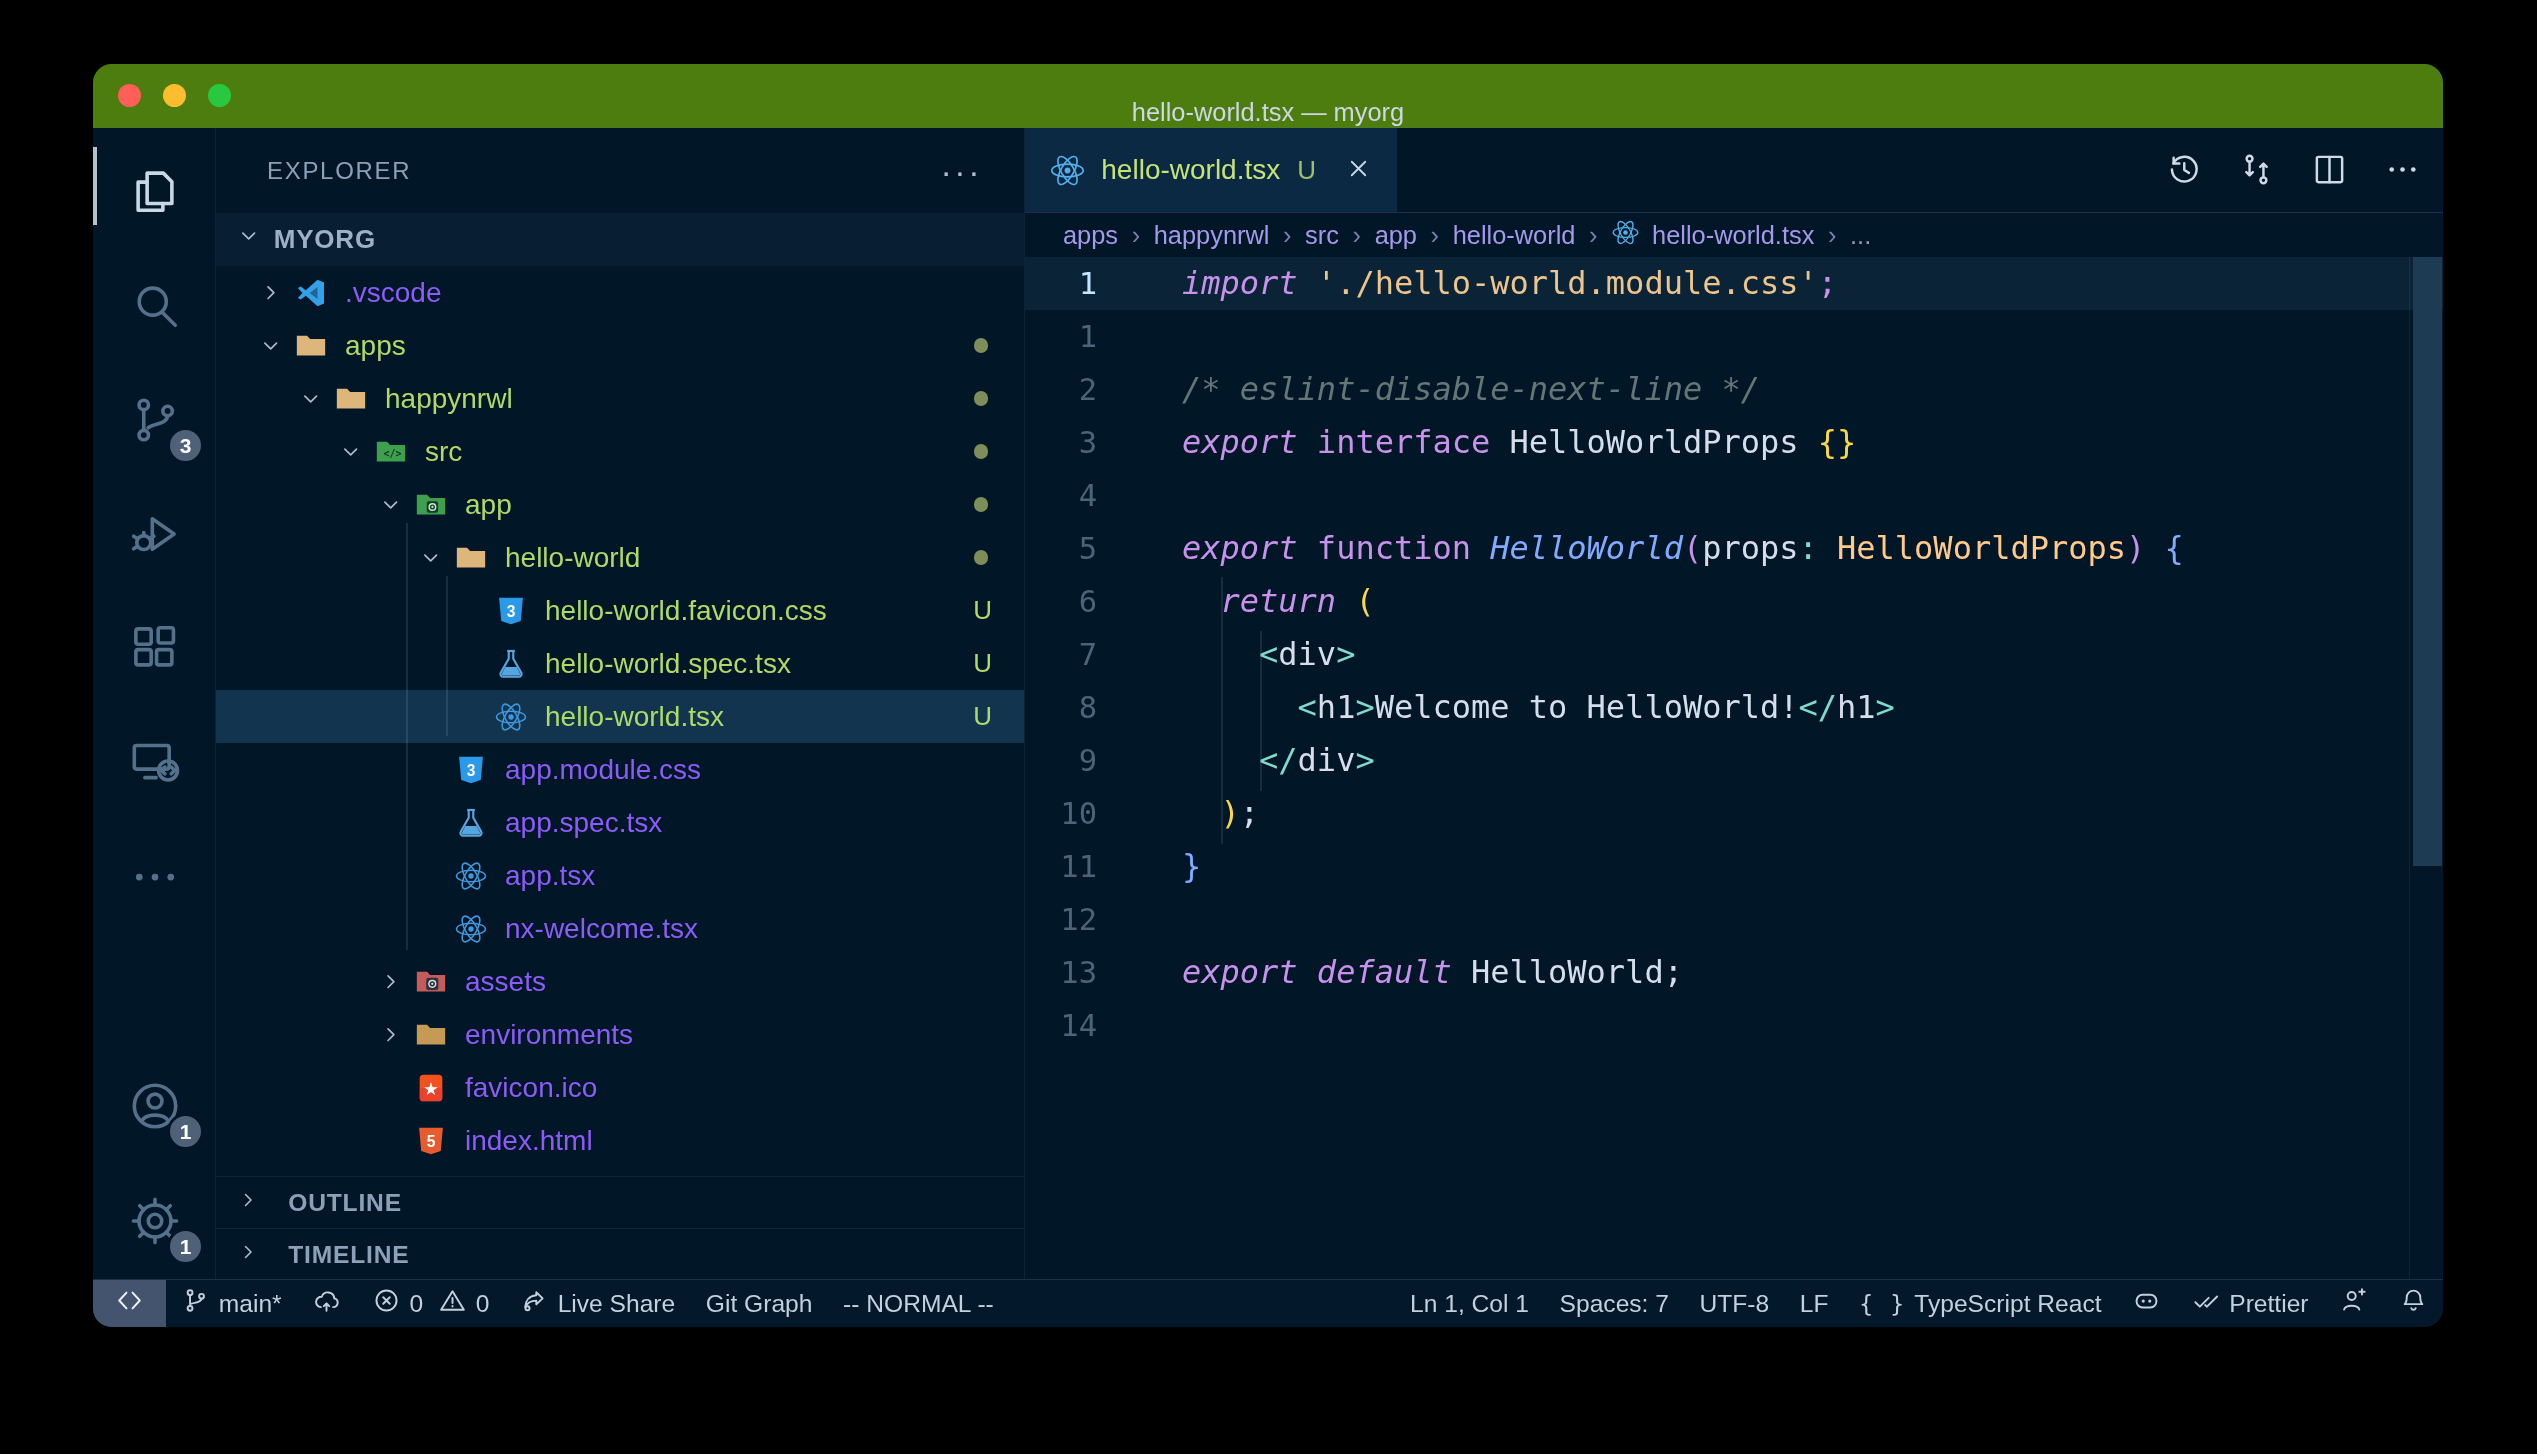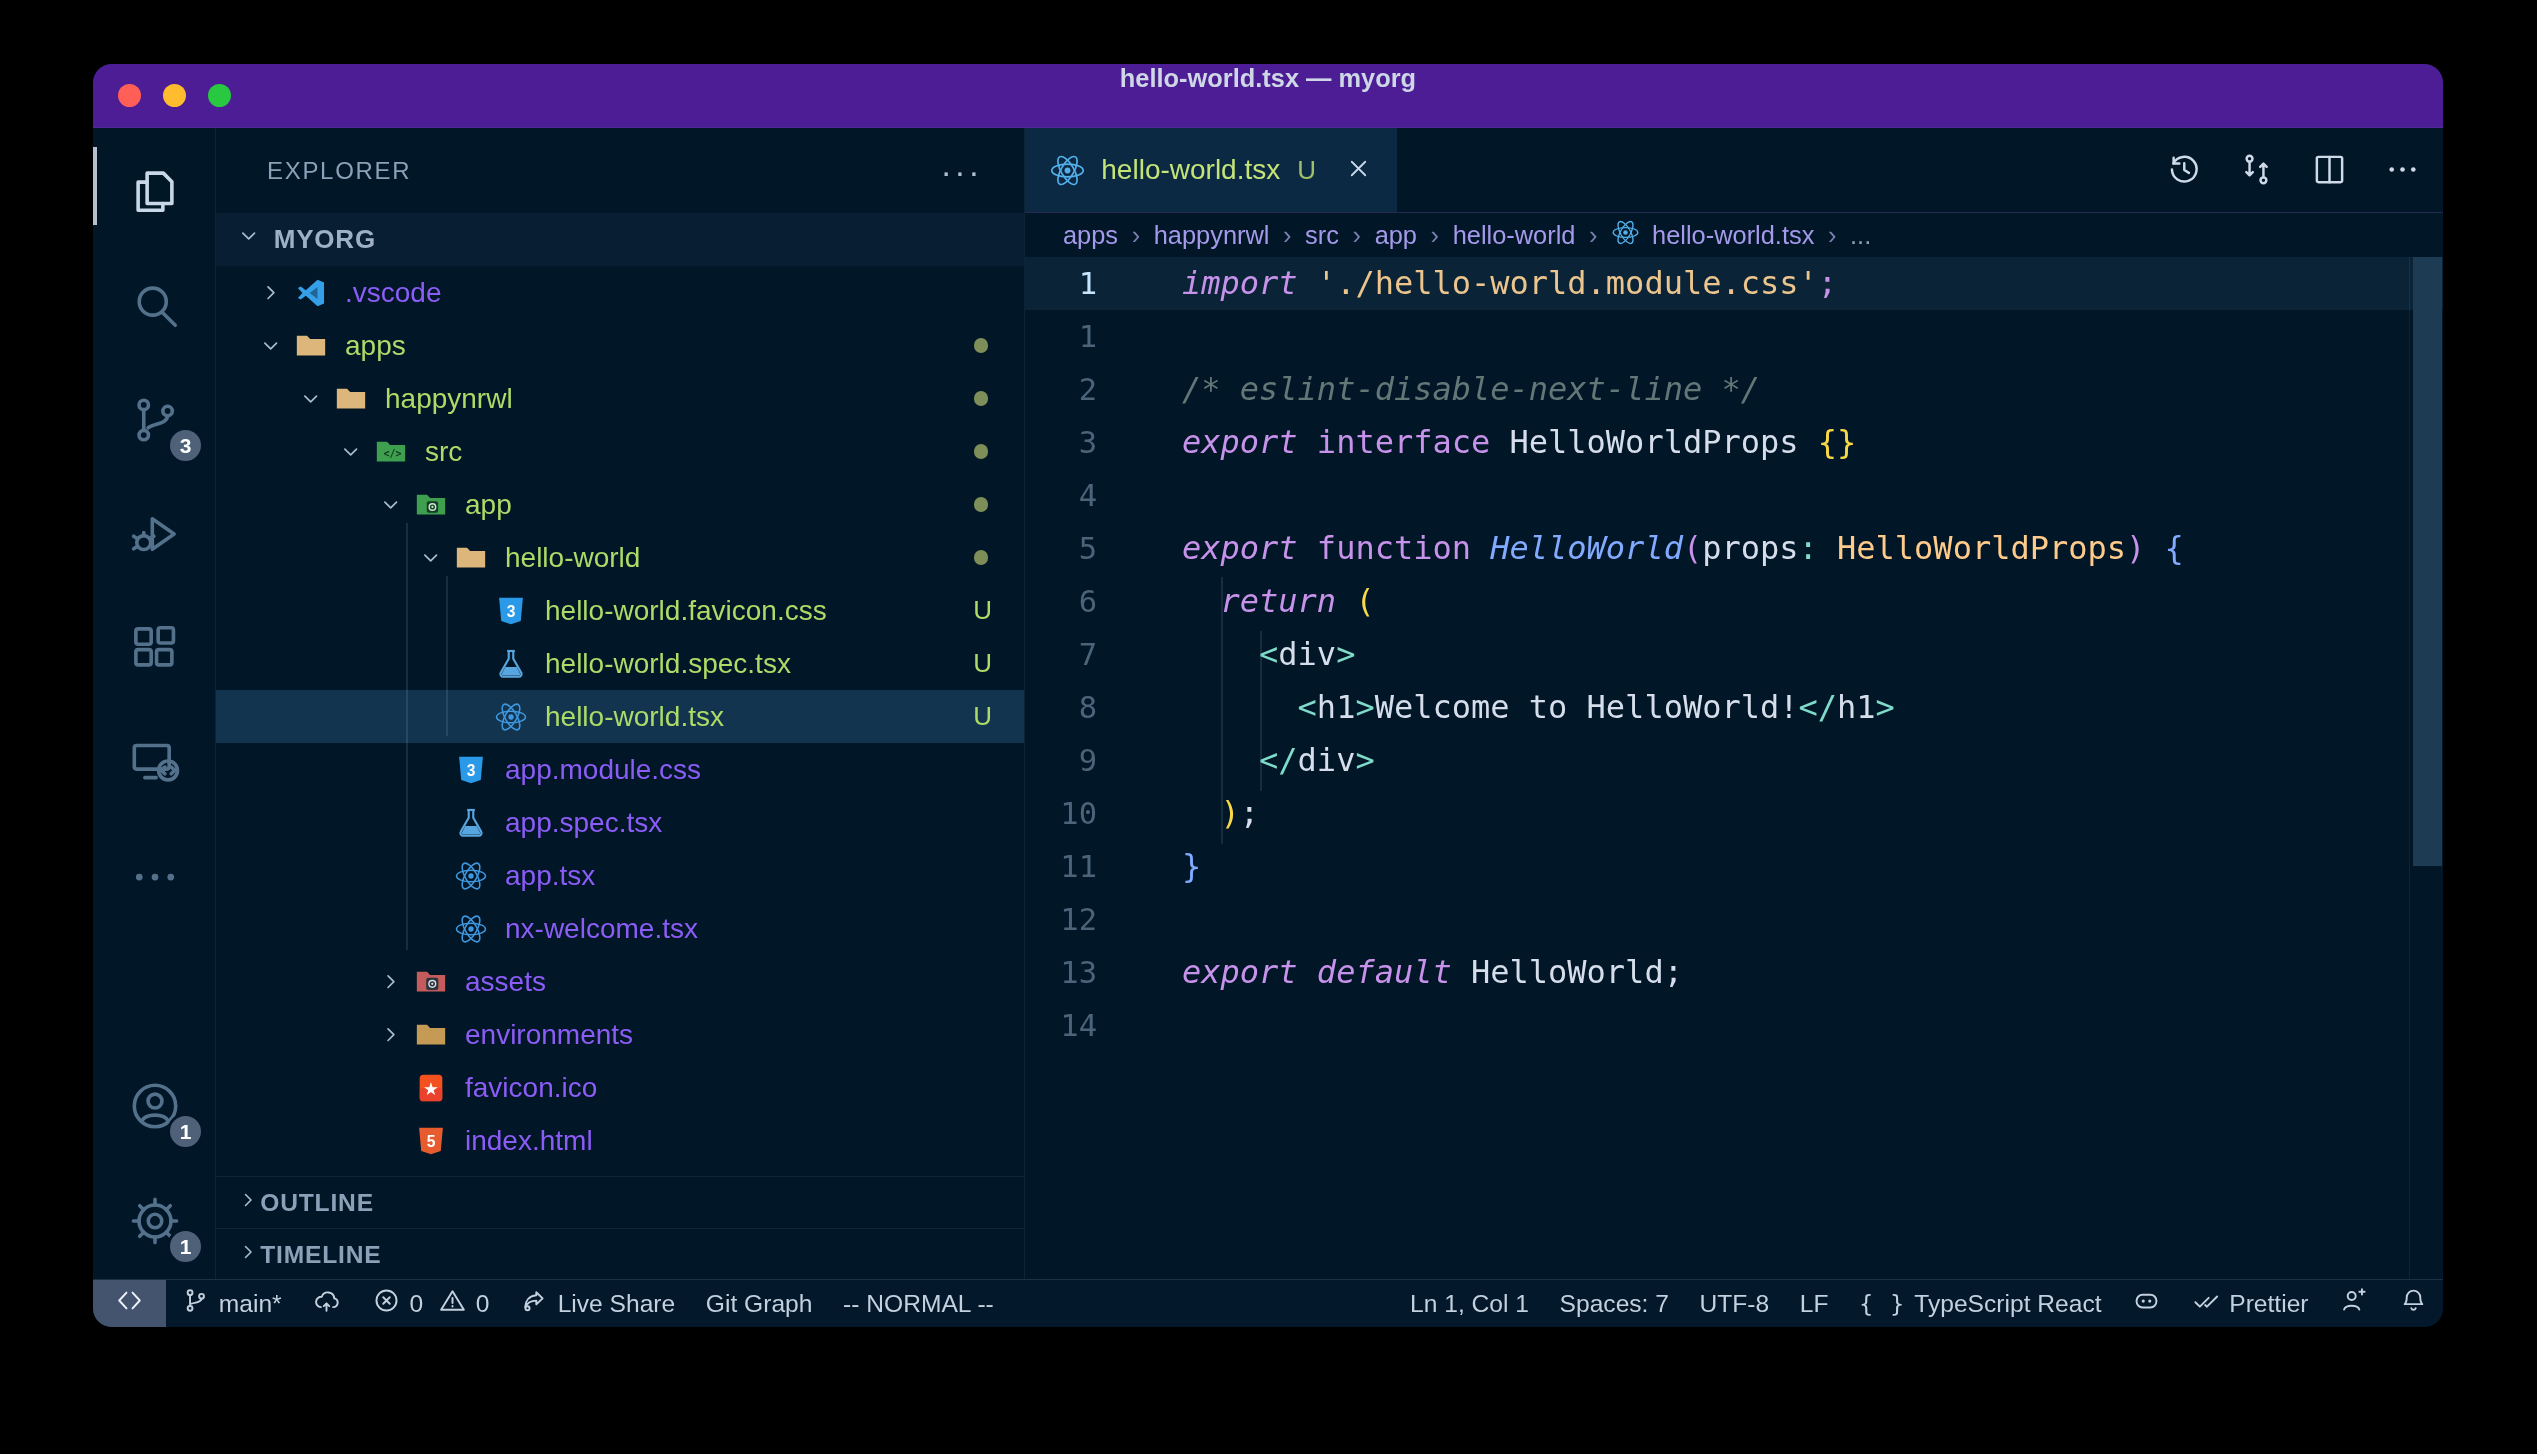--- a/index.html
+++ b/index.html
@@ -4,22 +4,22 @@
 <style>
   * { margin:0; padding:0; box-sizing:border-box; }
   html,body { width:2538px; height:1454px; background:#000; overflow:hidden;
     font-family:"Liberation Sans", sans-serif; }
   .stage { position:relative; width:2538px; height:1454px; background:#000; }
   .window { position:absolute; left:93px; top:64px; width:2350px; height:1263px;
     background:#011627; border-radius:18.6px; overflow:hidden;
     box-shadow:0 34px 102px rgba(0,0,0,.9); display:flex; flex-direction:column; }
 
   
-  .titlebar { position:relative; height:64px; flex:0 0 64px; background:#4c1d95;
-    border-bottom:0.8px solid rgba(95,126,151,.12); display:flex; align-items:flex-start; justify-content:center;font-weight:bold; }
+  .titlebar { position:relative; height:64px; flex:0 0 64px; background:#4d7c0f;
+    border-bottom:0.8px solid rgba(95,126,151,.12); display:flex; align-items:flex-end; justify-content:center; }
   .traffic { position:absolute; left:25.4px; top:0; height:100%; display:flex; align-items:center; gap:22px; }
   .tl { width:23px; height:23px; border-radius:50%; }
   .tl.red{ background:#ff5f57; } .tl.yellow{ background:#febc2e; } .tl.green{ background:#28c840; }
   .wtitle { font-size:25.4px; color:#cdd7e5; }
 
   .main { flex:1 1 auto; display:flex; min-height:0; }
 
   
   .activitybar { width:123px; flex:0 0 123px; background:#011627; position:relative;
     border-right:0.8px solid rgba(95,126,151,.14); display:flex; flex-direction:column; justify-content:space-between; }
@@ -48,21 +48,21 @@
   .trow .chev { width:36px; flex:0 0 36px; display:flex; align-items:center; color:#a9bdd1; }
   .trow .chev svg { width:25.4px; height:25.4px; }
   .trow .ficon { width:39px; flex:0 0 39px; display:flex; align-items:center; }
   .trow .ficon svg { width:34px; height:34px; }
   .trow .tlabel { margin-left:12px; white-space:nowrap; color:#8b5cf6; }
   .trow .tlabel.green { color:#addb67; }
   .trow .tbadge { position:absolute; right:32px; color:#addb67; font-size:26px; }
   .trow .tdot { position:absolute; right:36px; width:14.4px; height:14.4px; border-radius:50%; background:#7d8e58; }
   .tree-guide { position:absolute; width:1.7px; background:rgba(136,160,183,.18); }
   .sb-panel { position:absolute; left:0; width:100%; height:53px; border-top:1.7px solid rgba(95,126,151,.16);
-    display:flex; align-items:center; gap:0; padding-left:20.3px; cursor:pointer; }
+    display:flex; align-items:center; gap:28px; padding-left:20.3px; cursor:pointer; }
   .sb-panel svg { width:24px; height:24px; color:#a9bdd1; }
   .sb-panel .plabel { font-weight:bold; font-size:24.6px; color:#8ba1b7; letter-spacing:0.8px; }
 
   
   .editor { flex:1 1 auto; position:relative; background:#011627; min-width:0; display:flex; flex-direction:column; }
   .tabbar { height:85px; flex:0 0 85px; background:#011627; border-bottom:1.7px solid rgba(69,60,118,.55);
     display:flex; align-items:stretch; position:relative; }
   .tab { display:flex; align-items:center; gap:15.3px; padding:0 25.4px 0 24px; background:#0b2942; cursor:pointer; }
   .tab .ticon svg { width:37px; height:37px; display:block; }
   .tab .tab-label { font-size:28px; color:#c5e478; }

